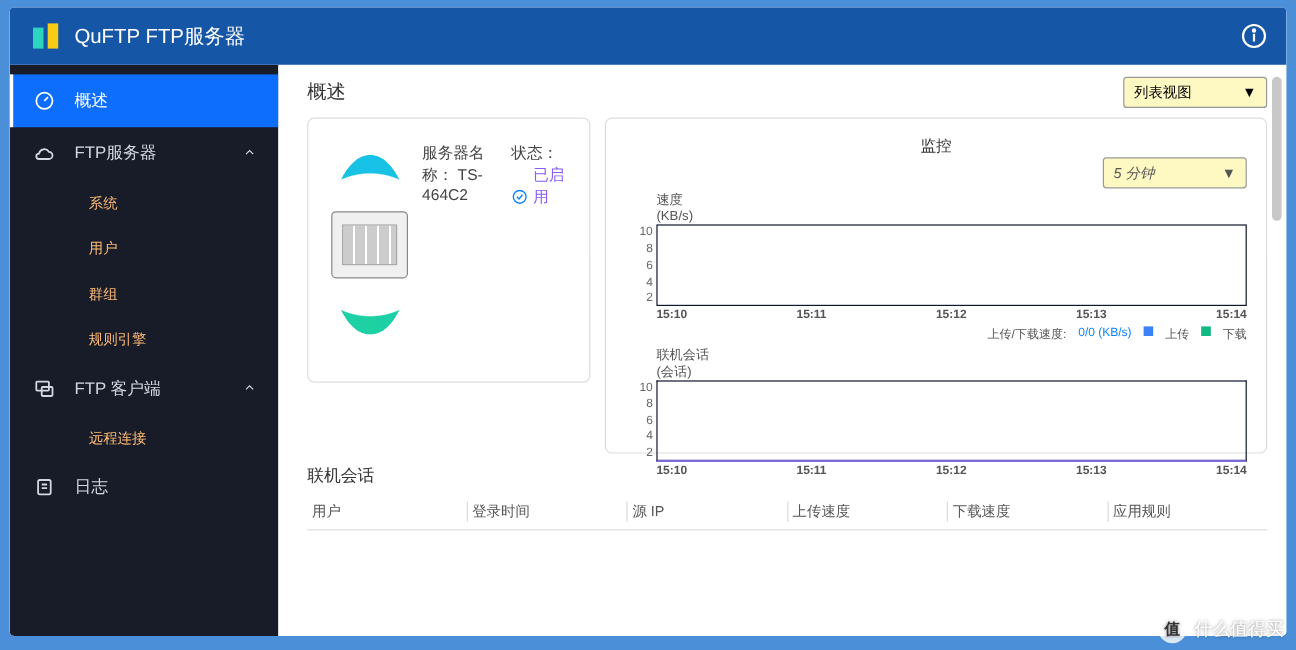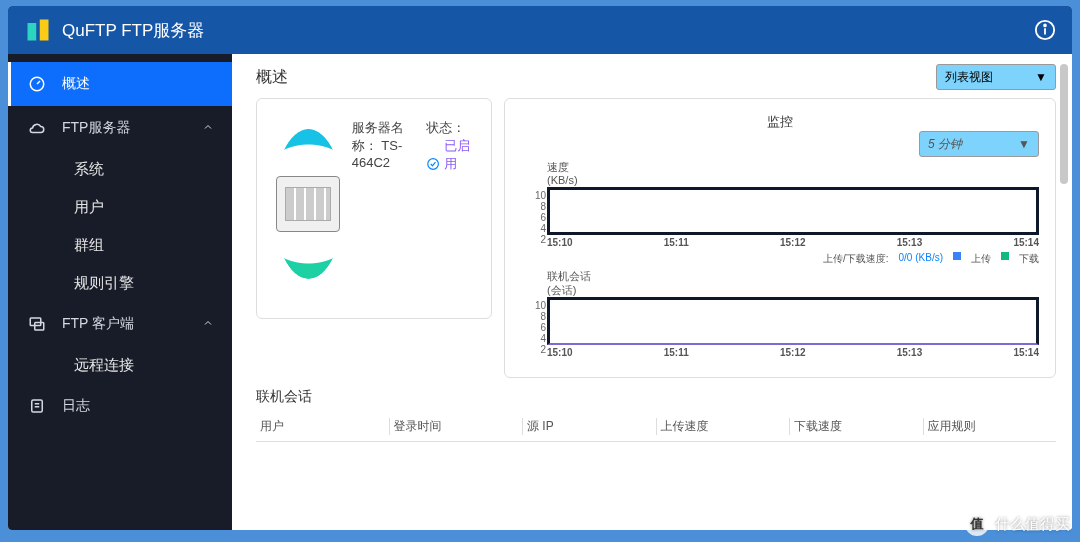--- a/index.html
+++ b/index.html
@@ -9,41 +9,41 @@
     .titlebar .logo { width: 28px; height: 28px; margin-right: 10px; }
     .titlebar .title { font-size: 17px; font-weight: 500; flex: 1; }
     .titlebar .info-icon { width: 22px; height: 22px; cursor: pointer; }
     .body { flex: 1; display: flex; overflow: hidden; }
     .sidebar { width: 224px; background: #181c28; color: #aab1bf; padding-top: 8px; }
     .side-item { display: flex; align-items: center; height: 44px; padding: 0 18px; cursor: pointer; font-size: 14px; color: #d3d8e0; }
     .side-item.active { background: #0d6efd; color: #fff; position: relative; }
     .side-item.active::before { content: ''; position: absolute; left: 0; top: 0; bottom: 0; width: 3px; background: #fff; }
     .side-item .icon { width: 22px; display: flex; justify-content: center; margin-right: 14px; }
     .side-item .chev { margin-left: auto; }
-    .side-sub { height: 38px; display: flex; align-items: center; padding-left: 66px; cursor: pointer; font-size: 15px; color: #e5e5e5; }
+    .side-sub { height: 38px; display: flex; align-items: center; padding-left: 66px; cursor: pointer; font-size: 12px; color: #fdba74; }
     .main { flex: 1; padding: 10px 16px 10px 24px; background: #fff; overflow: hidden; display: flex; flex-direction: column; position: relative; }
     .main-header { display: flex; align-items: center; margin-bottom: 8px; }
     .main-header h2 { font-size: 16px; font-weight: 500; color: #333; flex: 1; }
-    .dropdown { border: 1px solid #999; border-radius: 3px; height: 26px; min-width: 120px; display: flex; align-items: center; padding: 0 8px; cursor: pointer; font-size: 12px; background: #7dd3fc; }
+    .dropdown { border: 1px solid #999; border-radius: 3px; height: 26px; min-width: 120px; display: flex; align-items: center; padding: 0 8px; cursor: pointer; font-size: 12px; background: #fef9c3; }
     .dropdown .triangle { margin-left: auto; }
     .row { display: flex; gap: 12px; }
     .card { border: 1px solid #ddd; border-radius: 6px; padding: 14px 16px; background: #fff; }
     .card-left { width: 236px; height: 221px; display: flex; flex-direction: row; align-items: center; }
     .card-right { flex: 1; height: 280px; }
     .circle-ring { width: 150px; height: 150px; margin-top: 6px; margin-bottom: 16px; border-radius: 50%; position: relative; display: flex; align-items: center; justify-content: center; }
     .circle-ring::before { content: ''; position: absolute; inset: 0; border-radius: 50%; background: conic-gradient(#17c1e8 0deg, #1dd1a1 180deg, #17c1e8 360deg); padding: 10px; -webkit-mask: radial-gradient(circle, transparent 59px, black 60px); mask: radial-gradient(circle, transparent 59px, black 60px); }
     .nas-box { width: 64px; height: 56px; background: #f0f0f0; border: 1px solid #888; border-radius: 4px; position: relative; z-index: 1; }
     .nas-box::before { content: ''; position: absolute; left: 8px; right: 8px; top: 10px; bottom: 10px; background: repeating-linear-gradient(90deg, #ccc 0, #ccc 8px, #fff 8px, #fff 10px); border: 1px solid #aaa; }
     .info-line { font-size: 13px; color: #444; margin-top: 6px; align-self: flex-start; margin-left: 8px; }
     .status-val { color: #8b5cf6; display: inline-flex; align-items: flex-end; gap: 4px; }
     .chart-section { font-size: 12px; color: #555; }
     .chart-h { display: flex; align-items: center; margin-bottom: 4px; flex-direction: column; }
     .chart-h .dropdown { margin-left: auto; font-style: italic; }
     .chart-label { font-size: 11px; line-height: 1.2; }
-    .chart-box { border: 3px solid #0f172a; height: 48px; position: relative; margin-left: 26px; margin-bottom: 2px; }
+    .chart-box { border: 1px solid #0f172a; height: 68px; position: relative; margin-left: 26px; margin-bottom: 2px; }
     .chart-box.bottom { border-bottom: 2px solid #7b6bd4; }
     .y-ticks { position: absolute; left: -24px; top: 0; bottom: 0; width: 20px; display: flex; flex-direction: column; justify-content: space-between; text-align: right; font-size: 10px; color: #666; }
     .x-ticks { display: flex; justify-content: space-between; margin-left: 26px; font-size: 10px; color: #555; margin-bottom: 4px; font-weight: bold; }
     .legend { margin-left: 26px; font-size: 10px; color: #555; display: flex; gap: 10px; justify-content: flex-end; align-items: flex-start; }
     .legend .sq { display: inline-block; width: 8px; height: 8px; }
     .sess-header { font-size: 14px; font-weight: 500; color: #333; margin: 10px 0 6px; }
     .table-h { display: flex; border-bottom: 1px solid #ddd; padding: 6px 0; font-size: 12px; color: #555; }
     .table-h > div { flex: 1; padding-left: 4px; border-left: 1px solid #ddd; }
     .table-h > div:first-child { border-left: none; }
     .scrollbar { position: absolute; right: 2px; top: 10px; bottom: 10px; width: 10px; }

